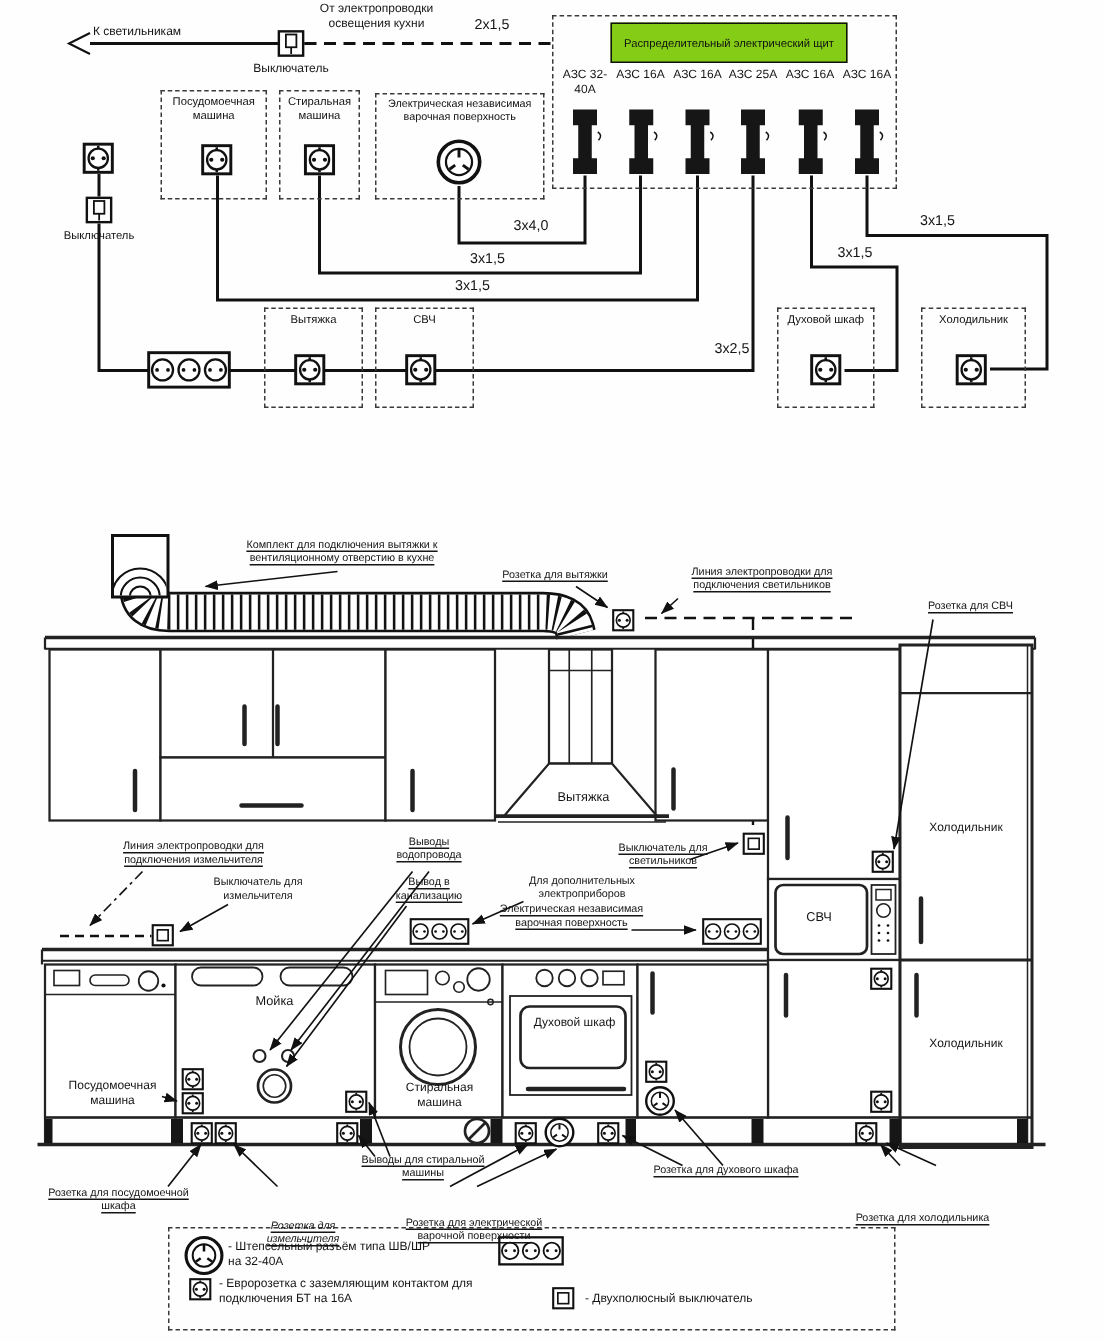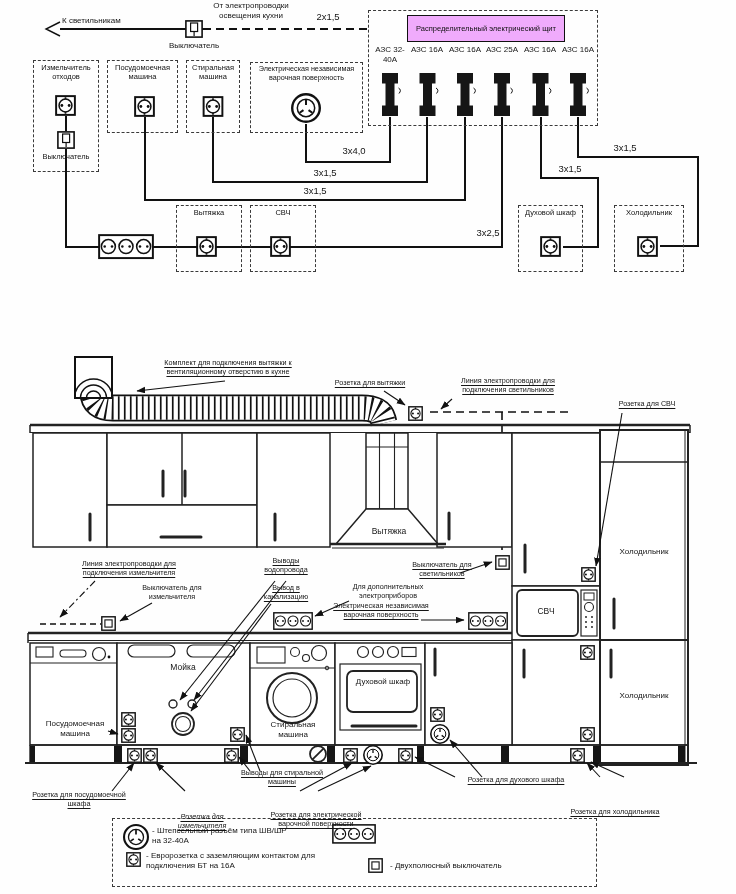--- a/index.html
+++ b/index.html
@@ -4,21 +4,21 @@
 <style>
   html,body{margin:0;padding:0;background:#fff;}
   #page{position:relative;width:736px;height:894px;background:#fefefe;overflow:hidden;
         font-family:"Liberation Sans",sans-serif;color:#111;}
   svg.lw{position:absolute;left:0;top:0;z-index:1;}
   .t{position:absolute;z-index:3;font-size:7.2px;line-height:1.22;color:#151515;text-align:center;}
   .u{text-decoration:underline;text-underline-offset:2px;}
   .lft{text-align:left;}
   .dbox{position:absolute;z-index:2;border:1.5px dashed #3a3a3a;background:transparent;box-sizing:border-box;}
   .dbox .lbl{position:absolute;left:1px;right:1px;top:2px;font-size:7.5px;line-height:1.2;text-align:center;}
-  .sbox{position:absolute;z-index:3;border:1.2px solid #111;background:#f0abfc;box-sizing:border-box;
+  .sbox{position:absolute;z-index:3;border:1.2px solid #111;background:#84cc16;box-sizing:border-box;
         display:flex;align-items:center;justify-content:center;font-size:7.5px;line-height:1.2;text-align:center;}
   .cable{font-size:9.5px;}
   #main-title{position:absolute;z-index:3;left:40px;top:289px;width:656px;text-align:center;
         font-size:16.8px;line-height:1.28;color:#0d0d0d;}
 </style>
 </head>
 <body>
 
 <div id="page">
 
@@ -315,23 +315,20 @@
 
 <div class="dbox" style="left:368px;top:10px;width:230px;height:116px;"></div>
 <div class="sbox" style="left:407px;top:15px;width:158px;height:27px;">Распределительный электрический щит</div>
 <div class="t" style="left:373px;top:45px;width:34px;font-size:8px;">АЗС 32-40А</div>
 <div class="t" style="left:410px;top:45px;width:34px;font-size:8px;">АЗС 16А</div>
 <div class="t" style="left:448px;top:45px;width:34px;font-size:8px;">АЗС 16А</div>
 <div class="t" style="left:485px;top:45px;width:34px;font-size:8px;">АЗС 25А</div>
 <div class="t" style="left:523px;top:45px;width:34px;font-size:8px;">АЗС 16А</div>
 <div class="t" style="left:561px;top:45px;width:34px;font-size:8px;">АЗС 16А</div>
 
-<div class="dbox" style="left:33px;top:60px;width:66px;height:112px;">
-  <span class="lbl">Измельчитель отходов</span>
-</div>
 <div class="t" style="left:30px;top:152px;width:72px;font-size:7.5px;z-index:3;">Выключатель</div>
 <div class="dbox" style="left:107px;top:60px;width:71px;height:73px;">
   <span class="lbl">Посудомоечная машина</span>
 </div>
 <div class="dbox" style="left:186px;top:60px;width:54px;height:73px;">
   <span class="lbl">Стиральная машина</span>
 </div>
 <div class="dbox" style="left:250px;top:62px;width:113px;height:71px;">
   <span class="lbl" style="font-size:7.2px;">Электрическая независимая варочная поверхность</span>
 </div>
@@ -376,21 +373,21 @@
 <div class="t u" style="left:256px;top:557px;width:60px;">Выводы водопровода</div>
 <div class="t u" style="left:256px;top:584px;width:60px;">Вывод в канализацию</div>
 <div class="t u" style="left:405px;top:561px;width:74px;">Выключатель для светильников</div>
 <div class="t" style="left:340px;top:583px;width:96px;">Для дополнительных электроприборов</div>
 <div class="t u" style="left:320px;top:602px;width:122px;">Электрическая независимая варочная поверхность</div>
 
 <div class="t u" style="left:28px;top:791px;width:102px;">Розетка для посудомоечной шкафа</div>
 <div class="t u" style="left:166px;top:813px;width:72px;font-style:italic;">Розетка для измельчителя</div>
 <div class="t u" style="left:233px;top:769px;width:98px;">Выводы для стиральной машины</div>
 <div class="t u" style="left:258px;top:791px;width:116px;margin-top:20px;">Розетка для электрической варочной поверхности</div>
-<div class="t u" style="left:428px;top:776px;width:112px;margin-left:32px;">Розетка для духового шкафа</div>
+<div class="t u" style="left:428px;top:776px;width:112px;">Розетка для духового шкафа</div>
 <div class="t u" style="left:560px;top:808px;width:110px;">Розетка для холодильника</div>
 
 <div class="dbox" style="left:112px;top:818px;width:485px;height:69px;"></div>
 <div class="t lft" style="left:152px;top:826px;width:140px;font-size:8px;">- Штепсельный разъём типа ШВ/ШР на 32-40А</div>
 <div class="t lft" style="left:146px;top:851px;width:196px;font-size:8px;">- Евророзетка с заземляющим контактом для подключения БТ на 16А</div>
 <div class="t lft" style="left:390px;top:861px;width:180px;font-size:8px;">- Двухполюсный выключатель</div>
 
 </div>
 
 </body></html>

